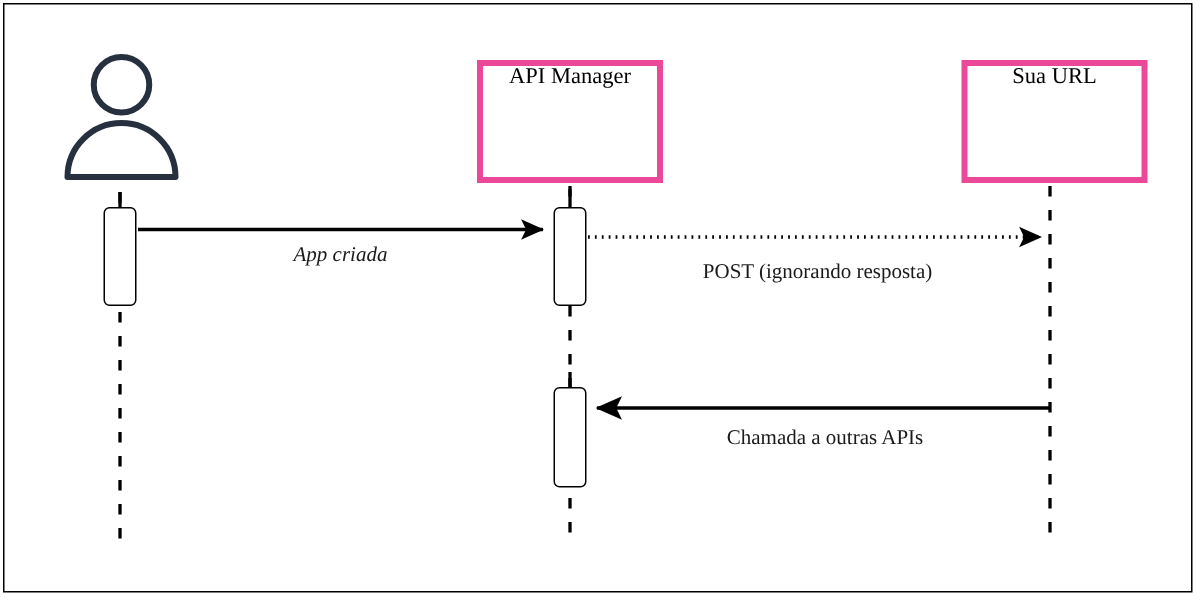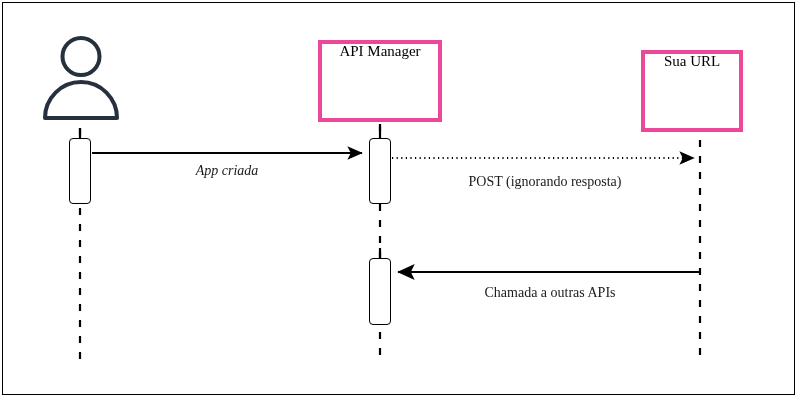--- a/index.html
+++ b/index.html
@@ -104,21 +104,21 @@
 
     <line x1="80" y1="128" x2="80" y2="140" stroke="#000000" stroke-width="2.2"></line>
     <line x1="380" y1="126" x2="380" y2="140" stroke="#000000" stroke-width="2.2"></line>
     <line x1="380" y1="248" x2="380" y2="260" stroke="#000000" stroke-width="2.2"></line>
   </svg>
 
   <div class="part-box" style="left:318px; top:40px; width:124px; height:82px;">
     <span class="part-label">API Manager</span>
   </div>
 
-  <div class="part-box" style="left:641px; top:40px; width:102px; height:82px;margin-top:10px;">
+  <div class="part-box" style="left:641px; top:40px; width:124px; height:82px;">
     <span class="part-label">Sua URL</span>
   </div>
 
   <div class="activation" style="left:69px; top:138px; width:22px; height:66px;"></div>
   <div class="activation" style="left:369px; top:138px; width:22px; height:66px;"></div>
   <div class="activation" style="left:369px; top:258px; width:22px; height:67px;"></div>
 
   <div class="msg-label" style="left:227px; top:163px;font-style:italic;">App criada</div>
 
   <div class="msg-label" style="left:545px; top:174px;">POST (ignorando resposta)</div>

